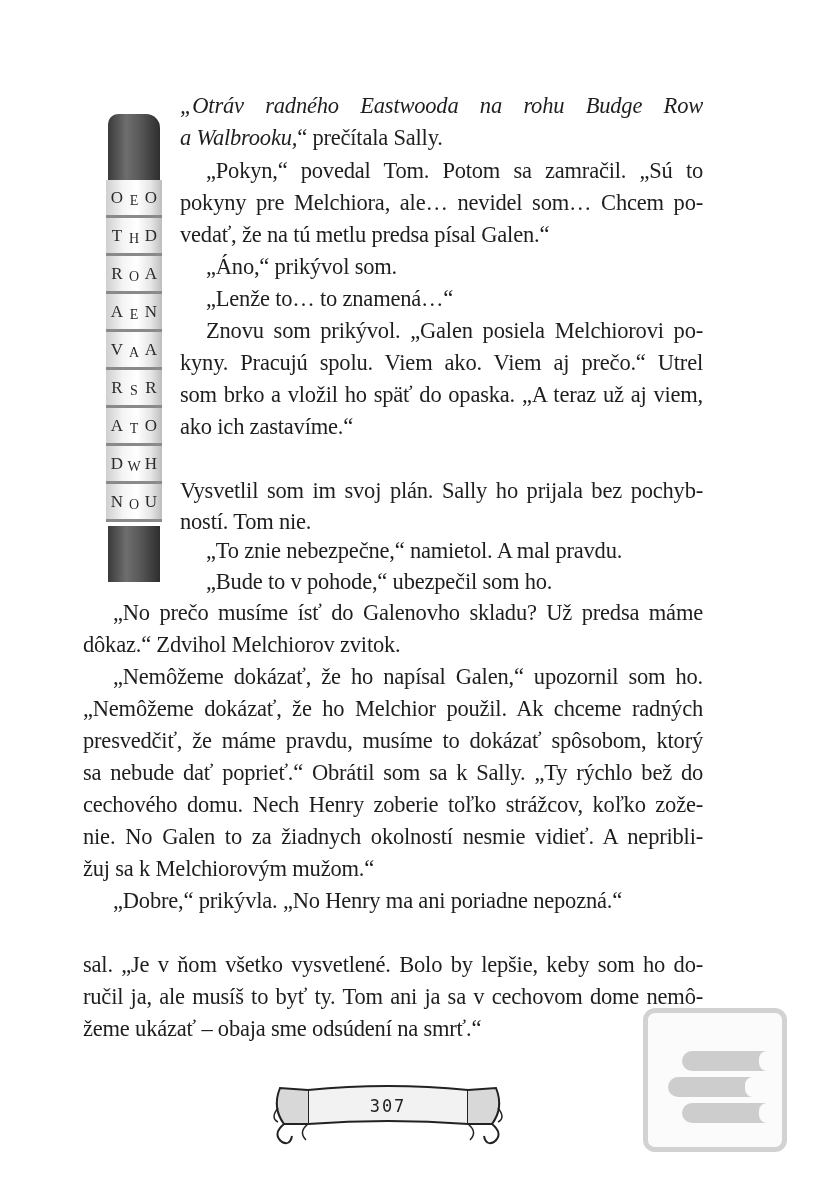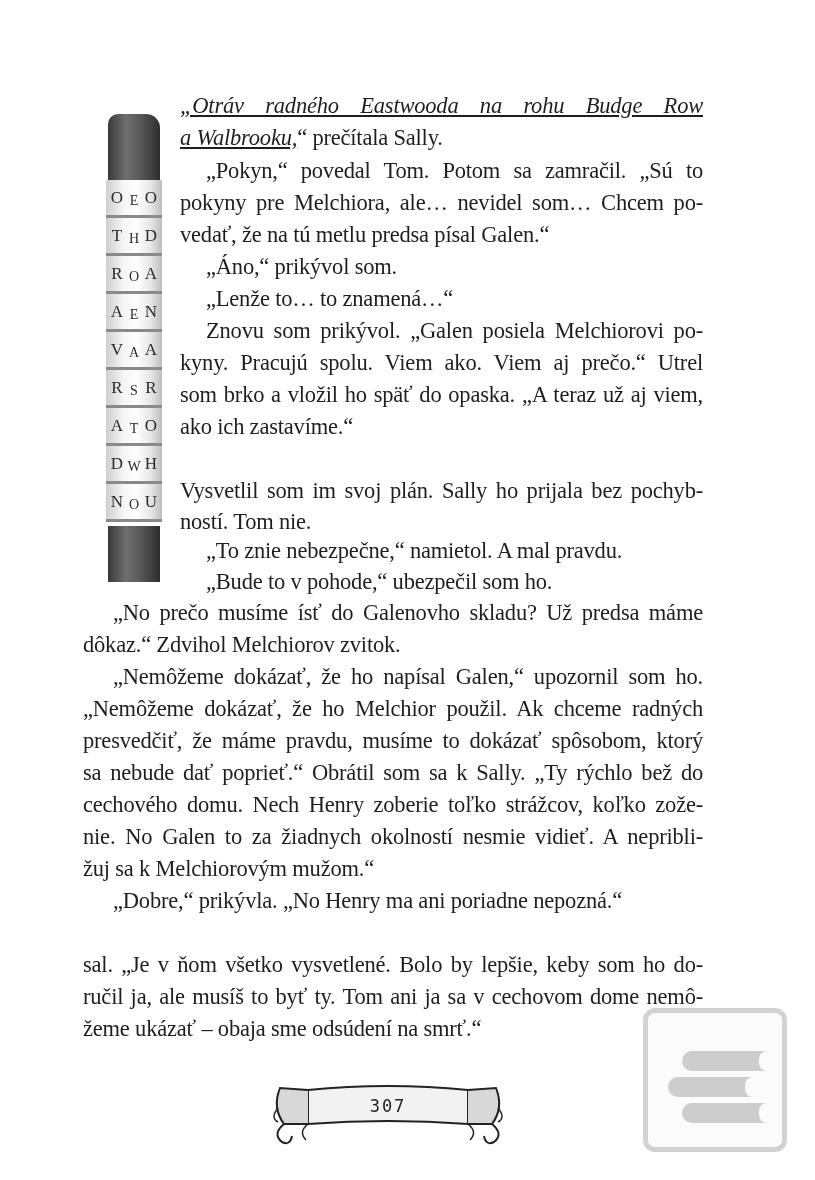--- a/index.html
+++ b/index.html
@@ -10,21 +10,21 @@
   .page { position: absolute; left: 0; top: 0; width: 815px; height: 1180px; }
   .line {
     position: absolute; font-size: 22.5px; line-height: 32px; white-space: nowrap;
     letter-spacing: -0.2px;
   }
   .just { text-align: justify; text-align-last: justify; }
   .narrow { left: 180px; width: 523px; }
   .wide { left: 83px; width: 620px; }
   .ind-n { left: 206px; width: 497px; }
   .ind-w { left: 113px; width: 590px; }
-  i { font-style: italic; text-decoration: underline; }
+  i { font-style: italic; }
 
   
   .cylinder { position: absolute; left: 106px; top: 114px; width: 56px; height: 468px; }
   .rod-top { position: absolute; left: 2px; top: 0; width: 52px; height: 78px;
     background: linear-gradient(90deg, #3a3a3a 0%, #6e6e6e 35%, #5a5a5a 60%, #2e2e2e 100%);
     border-radius: 10px 14px 0 0; }
   .rod-bottom { position: absolute; left: 2px; top: 412px; width: 52px; height: 56px;
     background: linear-gradient(90deg, #3a3a3a 0%, #6e6e6e 35%, #5a5a5a 60%, #2e2e2e 100%); }
   .bands { position: absolute; left: 0; top: 66px; width: 56px; }
   .band { height: 38px; border-bottom: 3px solid #8a8a8a; box-sizing: border-box;

